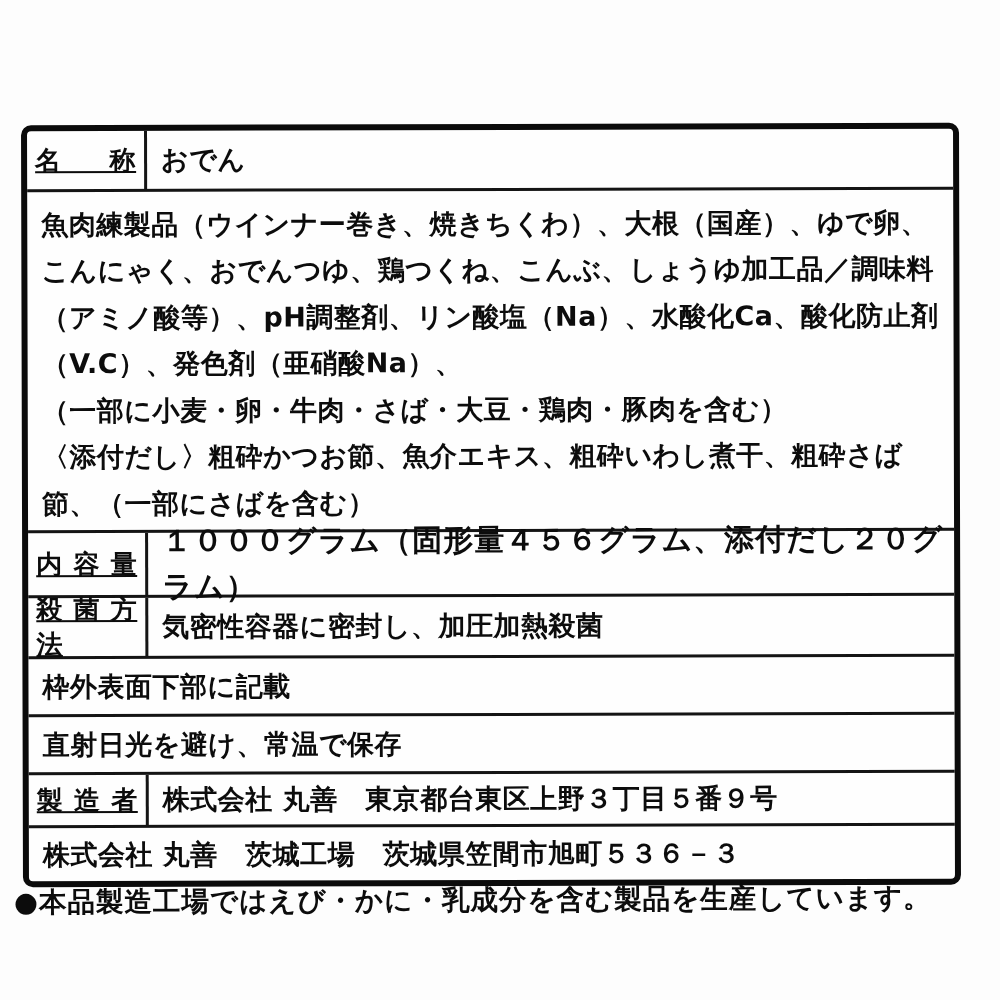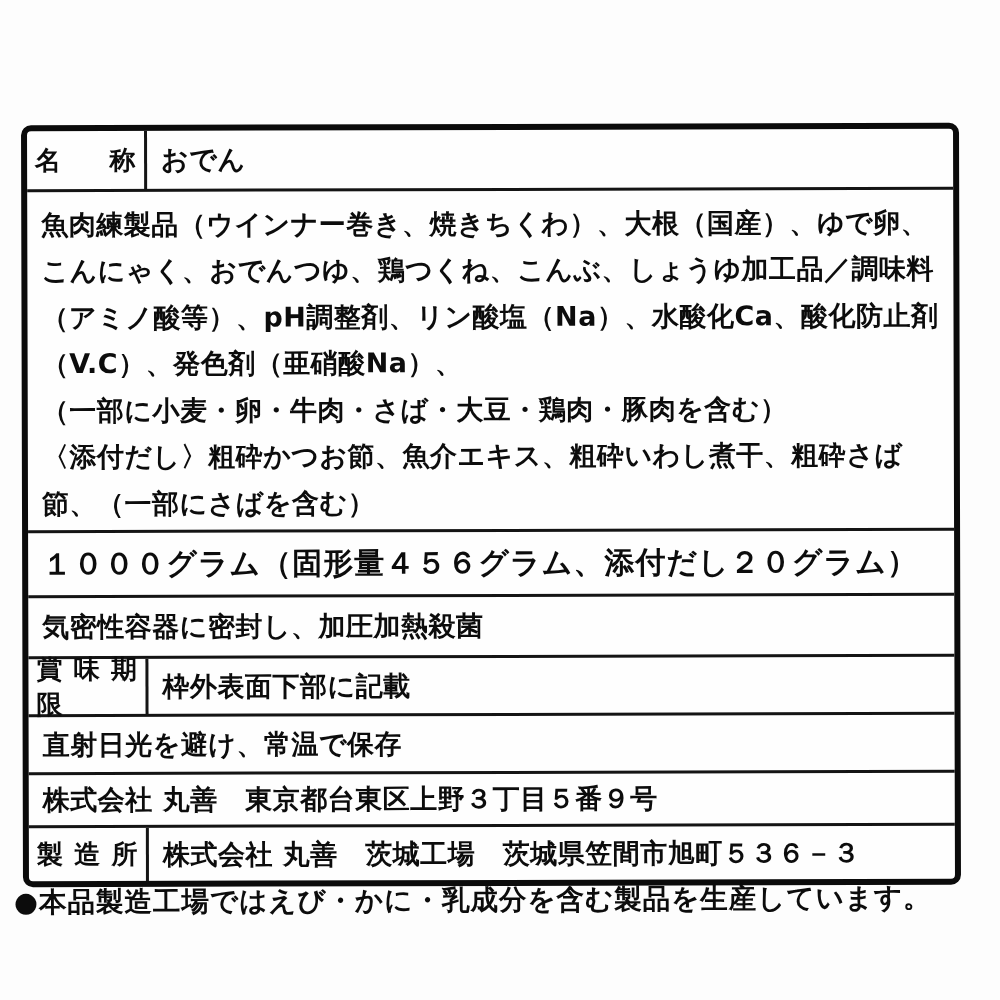--- a/index.html
+++ b/index.html
@@ -44,20 +44,21 @@
     padding: 0 8px;
     display: flex;
     align-items: center;
   }
   .th > span {
     display: block;
     width: 100%;
     text-align: justify;
     text-align-last: justify;
     letter-spacing: 0.5px;
+    text-decoration: underline;
   }
   .td {
     flex: 1 1 auto;
     box-sizing: border-box;
     font-weight: bold;
     font-size: 27px;
     padding: 6px 10px 6px 14px;
     display: flex;
     flex-direction: column;
     justify-content: center;
@@ -105,46 +106,49 @@
 
     <div class="tr row-ingredients">
       <div class="td">
         <p>魚肉練製品（ウインナー巻き、焼きちくわ）、大根（国産）、ゆで卵、こんにゃく、おでんつゆ、鶏つくね、こんぶ、しょうゆ加工品／調味料（アミノ酸等）、pH調整剤、リン酸塩（Na）、水酸化Ca、酸化防止剤（V.C）、発色剤（亜硝酸Na）、</p>
         <p>（一部に小麦・卵・牛肉・さば・大豆・鶏肉・豚肉を含む）</p>
         <p>〈添付だし〉粗砕かつお節、魚介エキス、粗砕いわし煮干、粗砕さば節、（一部にさばを含む）</p>
       </div>
     </div>
 
     <div class="tr row-amount">
+      <div class="th">
+        <span>内容量</span>
+      </div>
       <div class="td">１０００グラム（固形量４５６グラム、添付だし２０グラム）</div>
     </div>
 
     <div class="tr row-sterilize">
+      <div class="th">
+        <span>殺菌方法</span>
+      </div>
       <div class="td">気密性容器に密封し、加圧加熱殺菌</div>
     </div>
 
     <div class="tr row-bestby">
-      <div class="th">
-        <span>賞味期限</span>
-      </div>
       <div class="td">枠外表面下部に記載</div>
     </div>
 
     <div class="tr row-storage">
       <div class="td">直射日光を避け、常温で保存</div>
     </div>
 
     <div class="tr row-maker">
+      <div class="th">
+        <span>製造者</span>
+      </div>
       <div class="td">株式会社 丸善　東京都台東区上野３丁目５番９号</div>
     </div>
 
     <div class="tr row-plant">
-      <div class="th">
-        <span>製造所</span>
-      </div>
       <div class="td">株式会社 丸善　茨城工場　茨城県笠間市旭町５３６－３</div>
     </div>
 
   </div>
 
   <div class="footer-note">●本品製造工場ではえび・かに・乳成分を含む製品を生産しています。</div>
 
 </div>
 
 </body></html>

